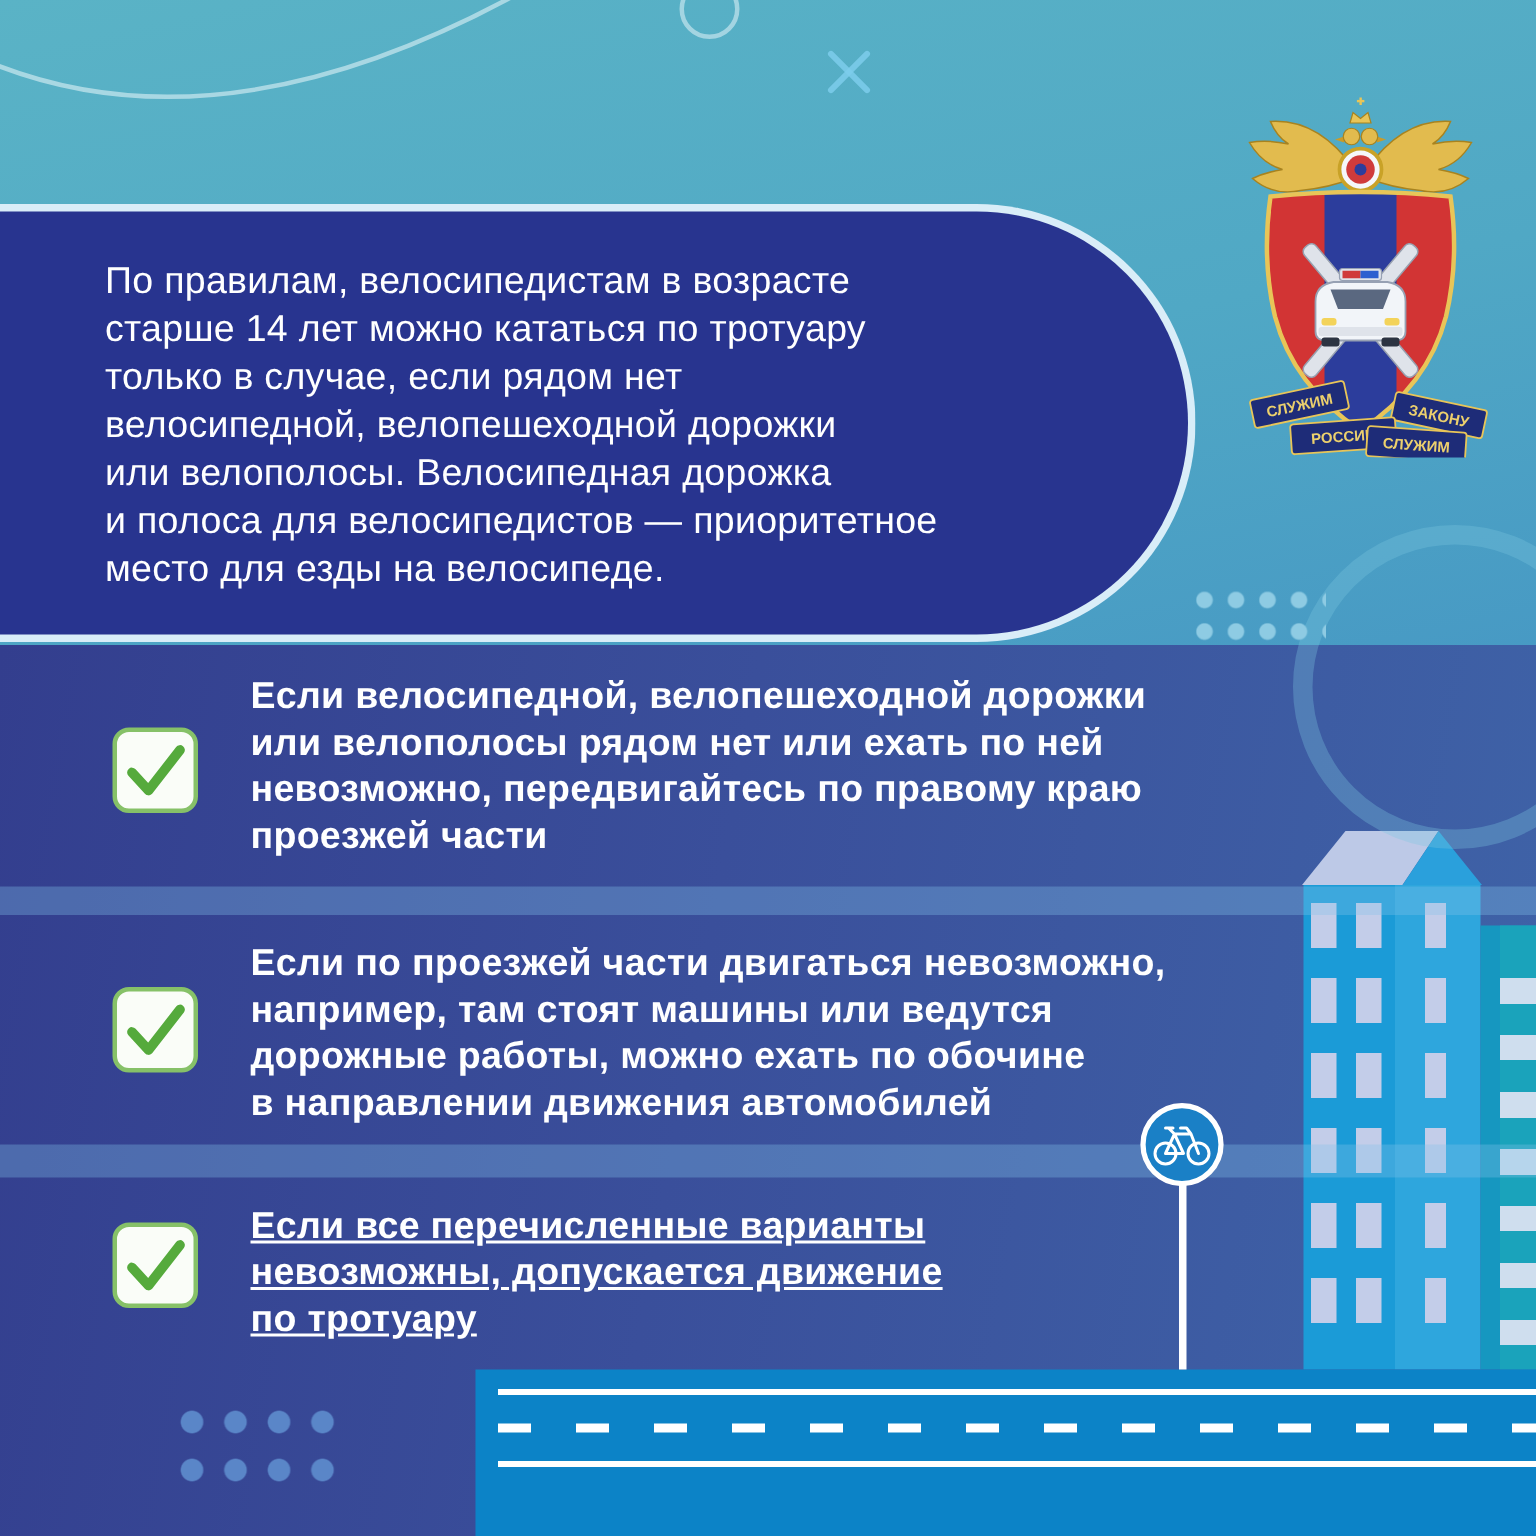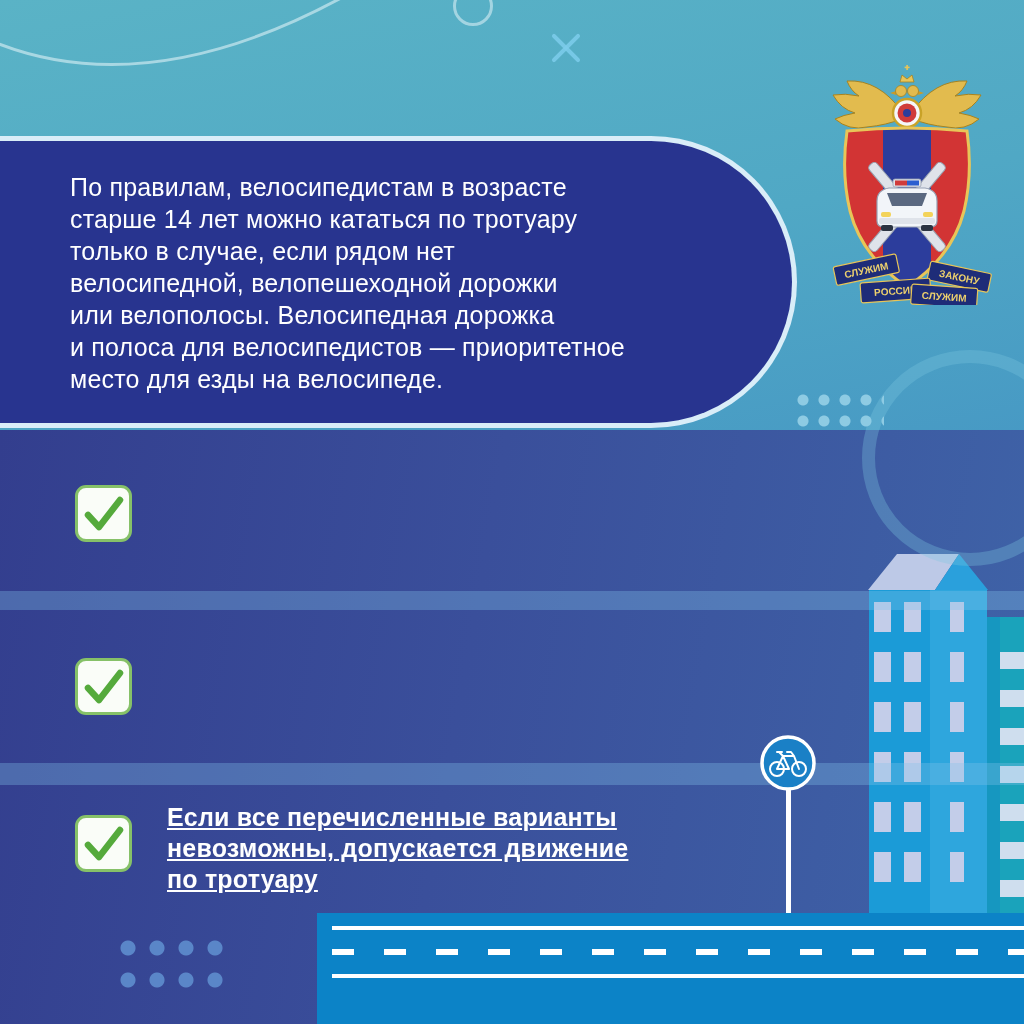--- a/index.html
+++ b/index.html
@@ -171,26 +171,34 @@
       <rect width="66" height="20" rx="2" fill="#1e2c78" stroke="#e8c558" stroke-width="1.2"></rect>
       <text class="rib-text" x="33" y="14">СЛУЖИМ</text>
     </g>
   </svg>
 
   <div class="abs checkbox cb1">
     <svg width="51" height="51" viewBox="0 0 51 51">
       <path d="M10,27 L21,39 L42,12" fill="none" stroke="#55aa3c" stroke-width="6.5" stroke-linecap="round" stroke-linejoin="round"></path>
     </svg>
   </div>
+  <div class="abs cl-text t1">Если велосипедной, велопешеходной дорожки
+или велополосы рядом нет или ехать по ней
+невозможно, передвигайтесь по правому краю
+проезжей части</div>
 
   <div class="abs checkbox cb2">
     <svg width="51" height="51" viewBox="0 0 51 51">
       <path d="M10,27 L21,39 L42,12" fill="none" stroke="#55aa3c" stroke-width="6.5" stroke-linecap="round" stroke-linejoin="round"></path>
     </svg>
   </div>
+  <div class="abs cl-text t2">Если по проезжей части двигаться невозможно,
+например, там стоят машины или ведутся
+дорожные работы, можно ехать по обочине
+в направлении движения автомобилей</div>
 
   <div class="abs checkbox cb3">
     <svg width="51" height="51" viewBox="0 0 51 51">
       <path d="M10,27 L21,39 L42,12" fill="none" stroke="#55aa3c" stroke-width="6.5" stroke-linecap="round" stroke-linejoin="round"></path>
     </svg>
   </div>
   <div class="abs cl-text t3">Если все перечисленные варианты
 невозможны, допускается движение
 по тротуару</div>
 

